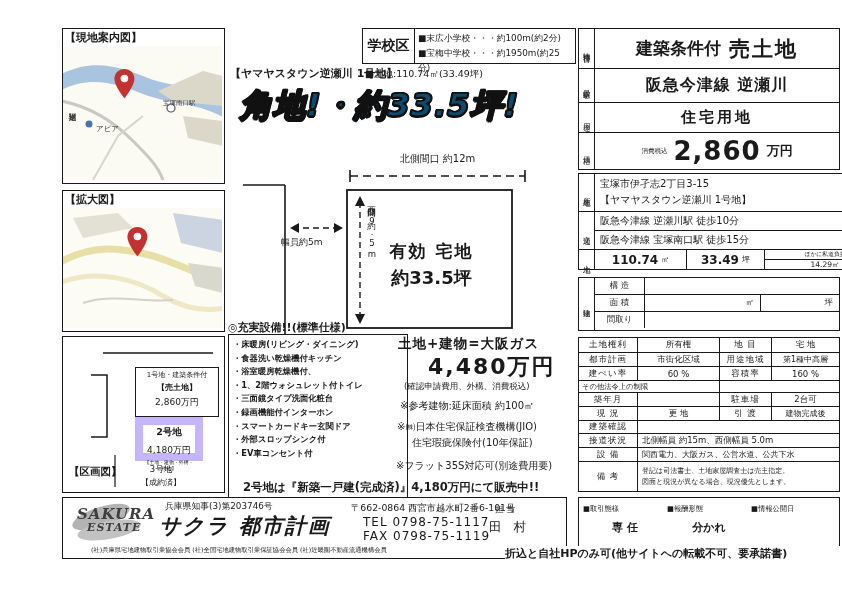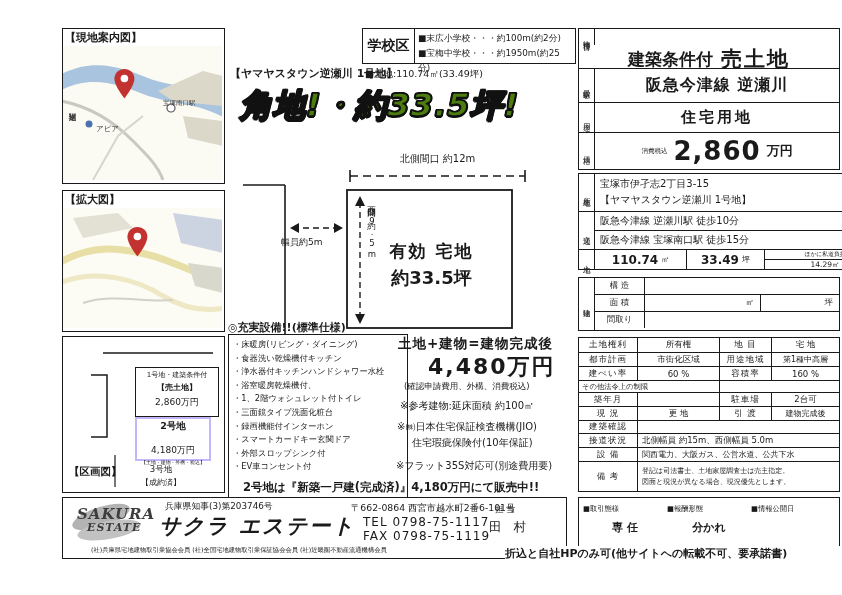--- a/index.html
+++ b/index.html
@@ -8,21 +8,21 @@
   .abs { position:absolute; }
   .box { border:1.6px solid #1a1a1a; background:#fff; }
   .b1  { border:1px solid #1a1a1a; }
   .ctr { text-align:center; }
   .vlab { writing-mode:vertical-rl; text-orientation:upright; font-size:7.5px; line-height:1; letter-spacing:1px; display:flex; align-items:center; justify-content:center; color:#222; }
   .rowlab { width:16px; border-right:1px solid #1a1a1a; flex:0 0 16px; }
   .srow { display:flex; border-bottom:1px solid #1a1a1a; }
   .srow:last-child { border-bottom:none; }
   .map-title { font-size:11px; font-weight:700; padding:1px 2px; }
   .maplbl { position:absolute; font-size:7px; color:#333; }
-  .headline { font-size:32px; font-weight:800; font-style:italic; letter-spacing:1px; color:#4d7c0f;
+  .headline { font-size:32px; font-weight:800; font-style:italic; letter-spacing:1px; color:#0c4a6e;
       -webkit-text-stroke:1.3px #111;
       text-shadow:1px 1px 0 #111,-1px 1px 0 #111,1px -1px 0 #111,-1px -1px 0 #111,0 1.5px 0 #111,0 -1.5px 0 #111,1.5px 0 0 #111,-1.5px 0 0 #111; }
   .eq { list-style:none; font-size:8.3px; line-height:13.6px; padding:3px 4px; }
   .dt { display:grid; grid-template-columns:58px 82px 52px 1fr; font-size:8.5px; }
   .dt > div { border-left:1px solid #1a1a1a; border-top:1px solid #1a1a1a; min-height:14px; display:flex; align-items:center; justify-content:center; text-align:center; padding:0 1px; }
   .dt > div.nl { border-left:none; }
   .dt > div.nt { border-top:none; }
   .dt .sp2 { grid-column:1/3; }
   .dt .sp3 { grid-column:2/5; }
   .dlbl { letter-spacing:1px; }
@@ -74,23 +74,23 @@
     <svg class="abs" style="left:0;top:0;" width="159" height="153" viewBox="0 0 159 153">
       <line x1="40" y1="16" x2="150" y2="16" stroke="#1a1a1a" stroke-width="1.5"></line>
       <polyline points="28,38 44,38 44,100 28,100" fill="none" stroke="#1a1a1a" stroke-width="1.5"></polyline>
       <line x1="52" y1="118" x2="52" y2="150" stroke="#1a1a1a" stroke-width="1.2"></line>
     </svg>
     <div class="abs b1 ctr" style="left:72px;top:30px;width:84px;height:50px;padding-top:2px;">
       <div style="font-size:7px;">1号地・建築条件付</div>
       <div style="font-size:8px;font-weight:700;margin-top:2px;">【売土地】</div>
       <div style="font-size:9px;margin-top:3px;">2,860万円</div>
     </div>
-    <div class="abs ctr" style="left:72px;top:80px;width:76px;height:44px;border:2px solid #c4b5fd;padding-top:1px;">
+    <div class="abs ctr" style="left:72px;top:80px;width:68px;height:44px;border:8px solid #c4b5fd;padding-top:1px;">
       <div style="font-size:9.5px;font-weight:700;">2号地</div>
-      <div style="font-size:9px;margin-top:11px;">4,180万円</div>
+      <div style="font-size:9px;margin-top:5px;">4,180万円</div>
       <div style="font-size:4.9px;margin-top:2px;">【土地・建物・外構・税込】</div>
     </div>
     <div class="abs ctr" style="left:56px;top:126px;width:84px;height:28px;padding-top:1px;">
       <div style="font-size:8.5px;">3号地</div>
       <div style="font-size:8px;margin-top:1px;">【成約済】</div>
     </div>
     <div class="abs" style="left:6px;top:128px;font-size:10.5px;font-weight:700;">【区画図】</div>
   </div>
 
   <div class="abs box" style="left:362px;top:28px;width:214px;height:36px;display:flex;">
@@ -122,47 +122,46 @@
       <polygon points="125,176 120,166 130,166" fill="#1a1a1a"></polygon>
     </svg>
     <div class="abs ctr" style="left:115px;top:4px;width:175px;font-size:10px;">北側間口 約12m</div>
     <div class="abs" style="left:131px;top:52px;height:122px;writing-mode:vertical-rl;text-orientation:upright;font-size:8.5px;letter-spacing:1px;">西側間口 約9.5m</div>
     <div class="abs" style="left:46px;top:88px;font-size:9px;">幅員約5m</div>
     <div class="abs ctr" style="left:134px;top:92px;width:125px;font-size:17px;font-weight:700;letter-spacing:2px;">有効 宅地</div>
     <div class="abs ctr" style="left:134px;top:118px;width:125px;font-size:18px;font-weight:700;">約33.5坪</div>
   </div>
 
   <div class="abs" style="left:228px;top:320px;font-size:11px;font-weight:700;">◎充実設備!!(標準仕様)</div>
-  <div class="abs b1" style="left:228px;top:334px;width:180px;height:178px;">
+  <div class="abs b1" style="left:228px;top:334px;width:180px;height:178px;font-weight:bold;">
     <ul class="eq">
       <li>・床暖房(リビング・ダイニング)</li>
       <li>・食器洗い乾燥機付キッチン</li>
-      <li>・浄水器付キッチンハンドシャワー水栓</li>
       <li>・浴室暖房乾燥機付、</li>
       <li>・1、2階ウォシュレット付トイレ</li>
       <li>・三面鏡タイプ洗面化粧台</li>
       <li>・録画機能付インターホン</li>
       <li>・スマートカードキー玄関ドア</li>
       <li>・外部スロップシンク付</li>
       <li>・EV車コンセント付</li>
     </ul>
   </div>
 
-  <div class="abs" style="left:398px;top:335px;font-size:13.5px;font-weight:700;letter-spacing:1px;">土地+建物=建物完成後</div>
+  <div class="abs" style="left:398px;top:335px;font-size:13.5px;font-weight:700;letter-spacing:1px;">土地+建物=大阪ガス</div>
   <div class="abs" style="left:428px;top:352px;font-size:22px;font-weight:700;letter-spacing:2px;">4,480万円</div>
   <div class="abs" style="left:404px;top:381px;font-size:8.5px;">(確認申請費用、外構、消費税込)</div>
   <div class="abs" style="left:400px;top:399px;font-size:10px;">※参考建物:延床面積 約100㎡</div>
   <div class="abs" style="left:397px;top:420px;font-size:10px;">※㈱日本住宅保証検査機構(JIO)</div>
   <div class="abs" style="left:412px;top:436px;font-size:10px;">住宅瑕疵保険付(10年保証)</div>
   <div class="abs" style="left:396px;top:459px;font-size:10px;">※フラット35S対応可(別途費用要)</div>
 
   <div class="abs" style="left:243px;top:480px;width:334px;font-size:11.5px;font-weight:700;">2号地は『新築一戸建(完成済)』4,180万円にて販売中!!</div>
 
   <div class="abs box" style="left:578px;top:28px;width:262px;height:142px;">
-    <div class="srow" style="height:40px;flex-direction:column;">
+    <div class="srow" style="height:40px;">
       <div class="vlab rowlab">物件種目</div>
       <div style="flex:1;display:flex;align-items:center;justify-content:center;gap:8px;">
         <span style="font-size:17px;font-weight:800;">建築条件付</span>
         <span style="font-size:21px;font-weight:800;letter-spacing:2px;">売土地</span>
       </div>
     </div>
     <div class="srow" style="height:34px;">
       <div class="vlab rowlab">最寄駅</div>
       <div style="flex:1;display:flex;align-items:center;justify-content:center;font-size:16px;font-weight:700;letter-spacing:1px;">阪急今津線 逆瀬川</div>
     </div>
@@ -295,21 +294,21 @@
   <div class="abs box" style="left:62px;top:497px;width:505px;height:62px;">
     <div class="abs" style="left:4px;top:3px;width:88px;height:42px;">
       <svg width="88" height="42" viewBox="0 0 88 42">
         <ellipse cx="34" cy="16" rx="30" ry="10" fill="#b3b3b3" transform="rotate(-18 34 16)"></ellipse>
         <ellipse cx="42" cy="29" rx="32" ry="9" fill="#c2c2c2" transform="rotate(-10 42 29)"></ellipse>
       </svg>
       <div class="abs" style="left:10px;top:4px;font-family:'DejaVu Serif',serif;font-style:italic;font-weight:700;font-size:15px;color:#3d3d3d;letter-spacing:1px;">SAKURA</div>
       <div class="abs" style="left:20px;top:20px;font-family:'DejaVu Serif',serif;font-style:italic;font-weight:700;font-size:11px;color:#3d3d3d;letter-spacing:1px;">ESTATE</div>
     </div>
     <div class="abs" style="left:102px;top:3px;font-size:8.8px;">兵庫県知事(3)第203746号</div>
-    <div class="abs" style="left:96px;top:14px;font-size:21px;font-weight:800;font-style:italic;letter-spacing:2px;">サクラ エステート</div>
+    <div class="abs" style="left:96px;top:14px;font-size:21px;font-weight:800;font-style:italic;letter-spacing:2px;">サクラ 都市計画</div>
     <div class="abs" style="left:288px;top:4px;font-size:9.3px;">〒662-0864 西宮市越水町2番6-101号</div>
     <div class="abs" style="left:300px;top:17px;font-size:12px;letter-spacing:1px;">TEL 0798-75-1117</div>
     <div class="abs" style="left:300px;top:31px;font-size:12px;letter-spacing:1px;">FAX 0798-75-1119</div>
     <div class="abs" style="left:432px;top:6px;font-size:8.5px;">担 当</div>
     <div class="abs" style="left:426px;top:21px;font-size:12.5px;letter-spacing:4px;">田 村</div>
     <div class="abs" style="left:28px;top:48px;width:470px;font-size:6.3px;color:#222;">(社)兵庫県宅地建物取引業協会会員 (社)全国宅地建物取引業保証協会会員 (社)近畿圏不動産流通機構会員</div>
   </div>
 
 </div>
 

